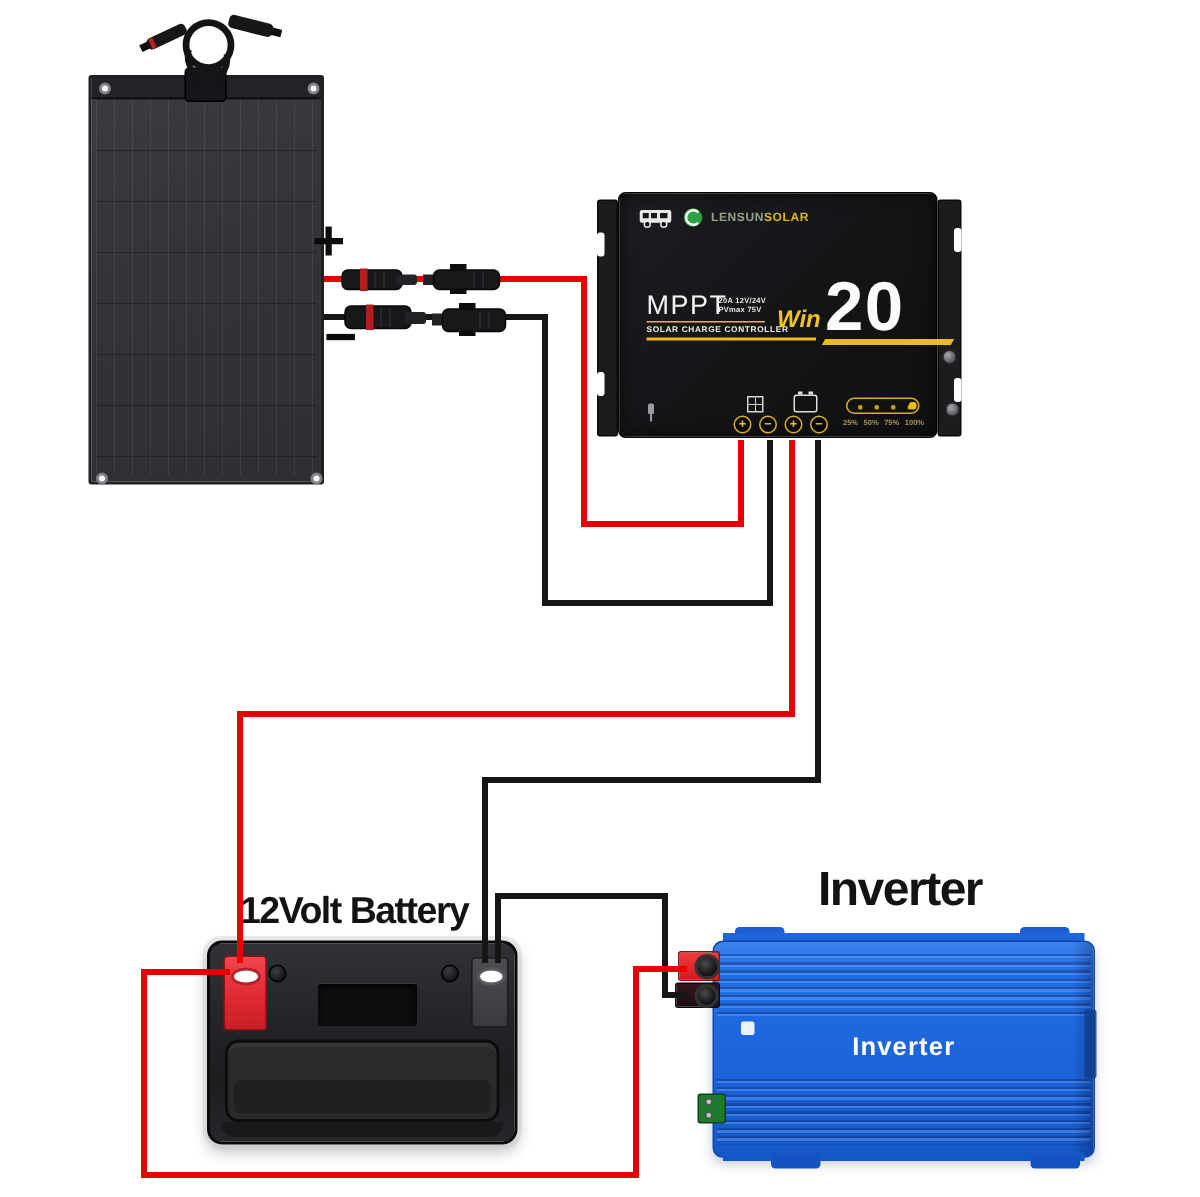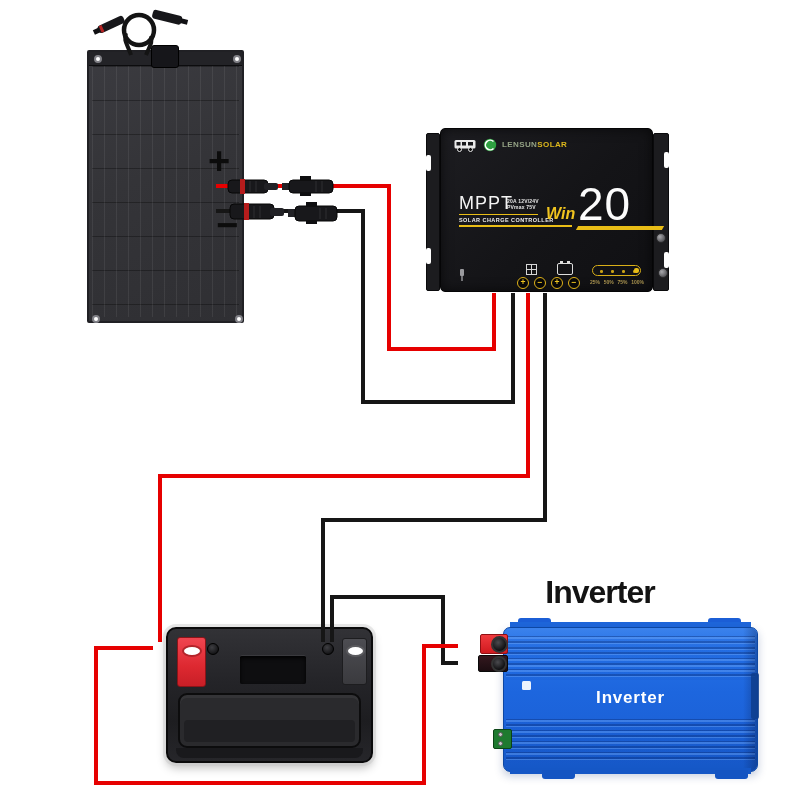--- a/index.html
+++ b/index.html
@@ -38,21 +38,21 @@
   .c-logo-row{left:13px;top:8px;height:15px;display:flex;align-items:center;gap:5px;}
   .c-brand{font-size:8px;font-weight:bold;letter-spacing:.4px;white-space:nowrap;}
   .c-brand .b1{color:#93a184;}
   .c-brand .b2{color:#dcb71c;}
   .c-mppt{left:18px;top:64px;font-size:18px;font-weight:normal;color:#f4f4f4;letter-spacing:1px;}
   .c-specs{left:66px;top:69px;font-size:5px;line-height:6px;color:#e6e6e6;font-weight:bold;letter-spacing:.2px;}
   .c-line1{left:18px;top:85px;width:79px;height:1px;background:#e9bd16;}
   .c-sub{left:18px;top:88px;font-size:5.5px;font-weight:bold;color:#f0f0f0;letter-spacing:.45px;white-space:nowrap;}
   .c-line2{left:18px;top:96px;width:113px;height:2px;background:#e9bd16;}
   .c-win{left:105px;top:76px;font-size:16px;font-weight:bold;font-style:italic;color:#f0c41f;}
-  .c-big{left:137px;top:52px;font-size:46px;font-weight:normal;color:#fbfbfb;line-height:1;letter-spacing:1px;}
+  .c-big{left:137px;top:52px;font-size:46px;font-weight:bold;color:#fbfbfb;line-height:1;letter-spacing:1px;}
   .c-underline20{left:136px;top:97px;width:86px;height:4px;background:#e9bd16;transform:skewX(-30deg);}
   .c-ic-solar{left:85px;top:135px;width:11px;height:11px;border:1px solid #d6d6d6;box-sizing:border-box;
     background:linear-gradient(90deg,transparent 45%,#d6d6d6 45% 55%,transparent 55%),linear-gradient(180deg,transparent 45%,#d6d6d6 45% 55%,transparent 55%);}
   .c-ic-batt{left:116px;top:134px;width:16px;height:12px;border:1px solid #dedede;border-radius:2px;box-sizing:border-box;}
   .c-ic-batt:before{content:"";position:absolute;left:2px;top:-3px;width:3px;height:2px;background:#dedede;}
   .c-ic-batt:after{content:"";position:absolute;right:2px;top:-3px;width:3px;height:2px;background:#dedede;}
   .c-term{width:12px;height:12px;border-radius:50%;border:1.5px solid #dfb21a;background:#060607;box-sizing:border-box;
     color:#ecc31f;font-size:8.5px;font-weight:bold;text-align:center;line-height:9px;}
   .c-led{left:151px;top:136px;width:49px;height:11px;border:1px solid #d9af18;border-radius:6px;box-sizing:border-box;}
   .c-led .dot{position:absolute;top:4px;width:2.5px;height:2.5px;border-radius:50%;background:#c9a117;}
@@ -90,28 +90,29 @@
   .inv-socket{position:absolute;left:247px;top:45px;width:8px;height:46px;background:#0e3e8e;border-radius:2px;opacity:.85;}
   .inv-term-red{left:452px;top:634px;width:28px;height:20px;background:linear-gradient(180deg,#ef3a3e,#d01a1f);border:1px solid #8f1013;border-radius:2px;box-sizing:border-box;}
   .inv-term-blk{left:450px;top:655px;width:30px;height:17px;background:linear-gradient(180deg,#33181e,#1c0d11);border:1px solid #090909;border-radius:2px;box-sizing:border-box;}
   .inv-nut{position:absolute;border-radius:50%;background:radial-gradient(circle at 40% 35%,#4a4a4e,#101012 70%);border:2px solid #333;box-sizing:border-box;}
   .inv-green{left:465px;top:729px;width:19px;height:20px;background:#1e7a2f;border:1px solid #0c4416;border-radius:2px;box-sizing:border-box;}
   .inv-green .pin{position:absolute;width:5px;height:5px;border-radius:50%;background:#c8c8c8;border:1px solid #555;box-sizing:border-box;}
   .inv-strip-bot{left:482px;top:768px;width:241px;height:6px;background:#1557c6;}
   .inv-tab-b{background:#1454c2;border-radius:0 0 3px 3px;}
 
   svg.overlay{position:absolute;left:0;top:0;z-index:6;pointer-events:none;}
-  .dev{z-index:2;margin-left:28px;}
+  .dev{z-index:2;}
   .lbl{z-index:3;}
 </style>
 </head>
 <body>
 
 <div class="stage">
 
+  <div class="abs title t-battery lbl">12Volt Battery</div>
   <div class="abs title t-inverter lbl">Inverter</div>
 
   <div class="abs polarity lbl" style="left:208px;top:142px;">+</div>
   <div class="abs polarity lbl" style="left:216px;top:206px;">−</div>
 
   <div class="abs panel dev">
     <div class="cells"></div>
     <div class="topband"></div>
     <div class="grommet" style="left:5px;top:3px;"></div>
     <div class="grommet" style="left:144px;top:3px;"></div>

